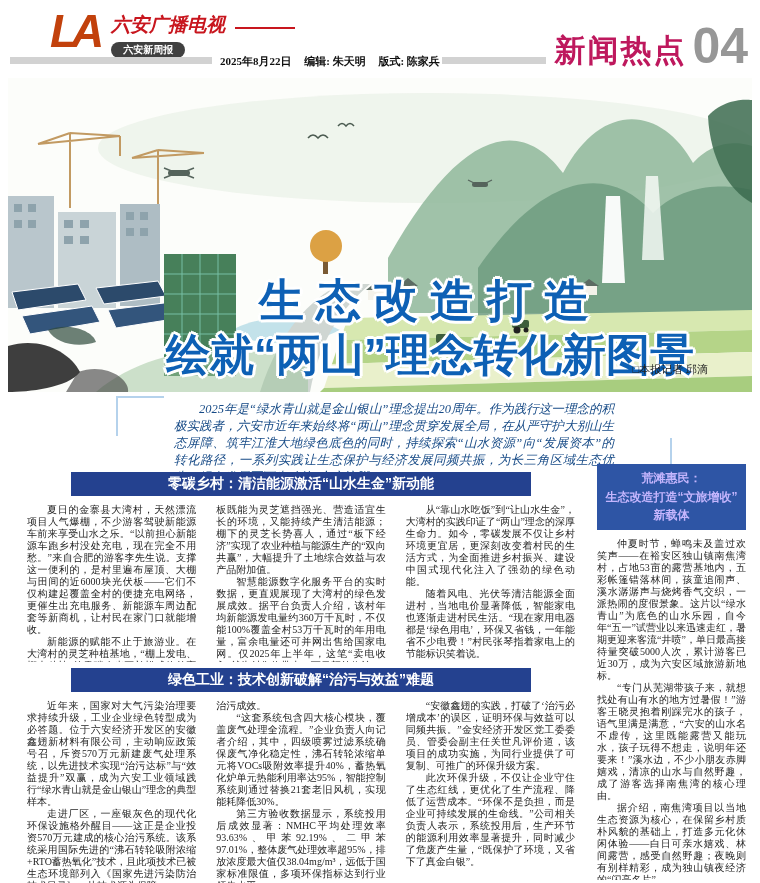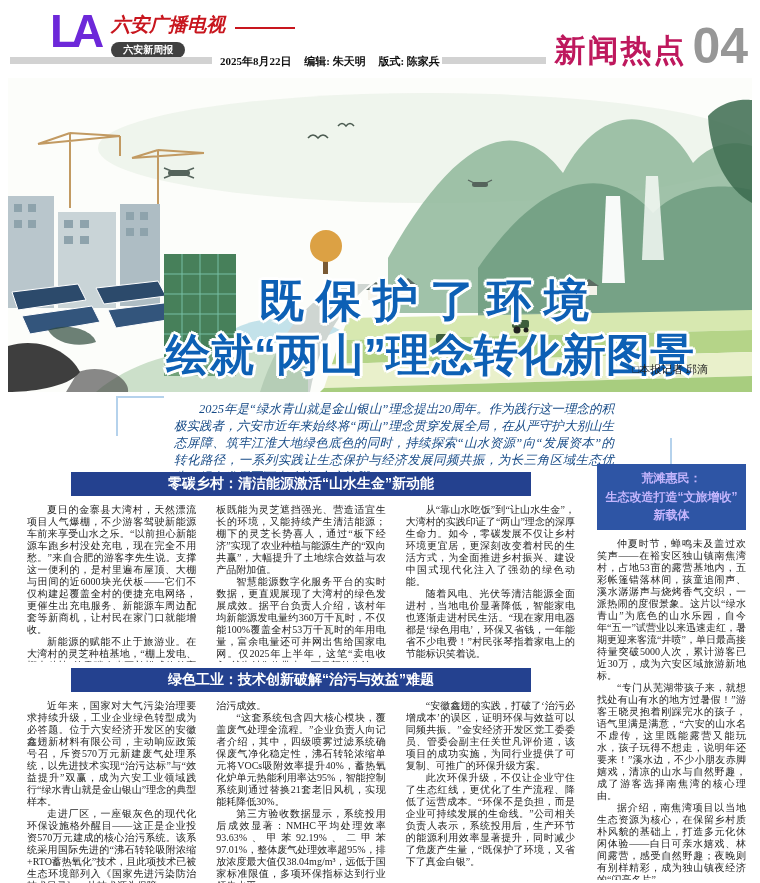--- a/index.html
+++ b/index.html
@@ -1,22 +1,22 @@
 <!DOCTYPE html>
 <html><head>
 <meta charset="utf-8">
 <style>
   html,body{margin:0;padding:0;background:#e8e8e8;}
   .page{position:relative;width:760px;height:883px;background:#ffffff;overflow:hidden;
         font-family:"Liberation Serif",serif;color:#242424;}
 
   
   .logo{position:absolute;left:50px;top:10px;display:flex;align-items:flex-start;}
-  .logo-mark{color:#6d28d9;font-family:"Liberation Sans",sans-serif;font-weight:900;
-             font-size:46px;line-height:0.95;letter-spacing:-7px;padding-right:14px;}
+  .logo-mark{color:#c2410c;font-family:"Liberation Sans",sans-serif;font-weight:900;
+             font-size:46px;line-height:0.95;font-style:italic;letter-spacing:-7px;padding-right:14px;}
   .logo-title{color:#c8161e;font-weight:700;font-size:19px;font-style:italic;line-height:1.2;margin-top:4px;}
   .logo-badge{background:#404040;color:#fff;font-size:10px;padding:1px 12px;border-radius:9px;
               display:inline-block;margin-top:5px;font-weight:700;}
   .logo-rule{position:absolute;left:235px;top:27px;width:60px;height:2px;background:#c8161e;}
 
   .dateline{position:absolute;top:54px;left:0;width:100%;height:14px;}
   .bar{position:absolute;background:#d2d2d2;height:7px;top:3px;}
   .bar-left{left:10px;width:202px;}
   .bar-right{left:442px;width:104px;}
   .date-text{position:absolute;left:220px;top:0;font-size:11px;font-weight:700;color:#101010;white-space:nowrap;}
@@ -193,21 +193,21 @@
 
       <path d="M88,314 C140,270 220,262 300,282 L300,314 Z" fill="#9cc39a" opacity="0.5"></path>
       <g>
         <path d="M0,268 C32,258 62,274 72,294 C60,310 20,314 0,314 Z" fill="#1c1c1c" opacity="0.85"></path>
         <path d="M70,294 C96,284 122,300 120,314 L58,314 Z" fill="#3a3a3a" opacity="0.6"></path>
         <path d="M40,252 C60,244 84,252 88,264 C70,270 48,266 40,252 Z" fill="#2f4a3c" opacity="0.7"></path>
       </g>
     </svg>
 
     <div class="headline">
-      <div class="hl1">既保护了环境</div>
+      <div class="hl1">生态改造打造</div>
       <div class="hl2">绘就“两山”理念转化新图景</div>
     </div>
     <div class="byline">□本报记者 邱滴</div>
   </div>
 
   <div class="lede">
     <p class="lede-text">2025年是“绿水青山就是金山银山”理念提出20周年。作为践行这一理念的积极实践者，六安市近年来始终将“两山”理念贯穿发展全局，在从严守护大别山生态屏障、筑牢江淮大地绿色底色的同时，持续探索“山水资源”向“发展资本”的转化路径，一系列实践让生态保护与经济发展同频共振，为长三角区域生态优先、绿色发展写下生动的“六安注脚”。</p>
   </div>
 
   <div class="left-zone">

